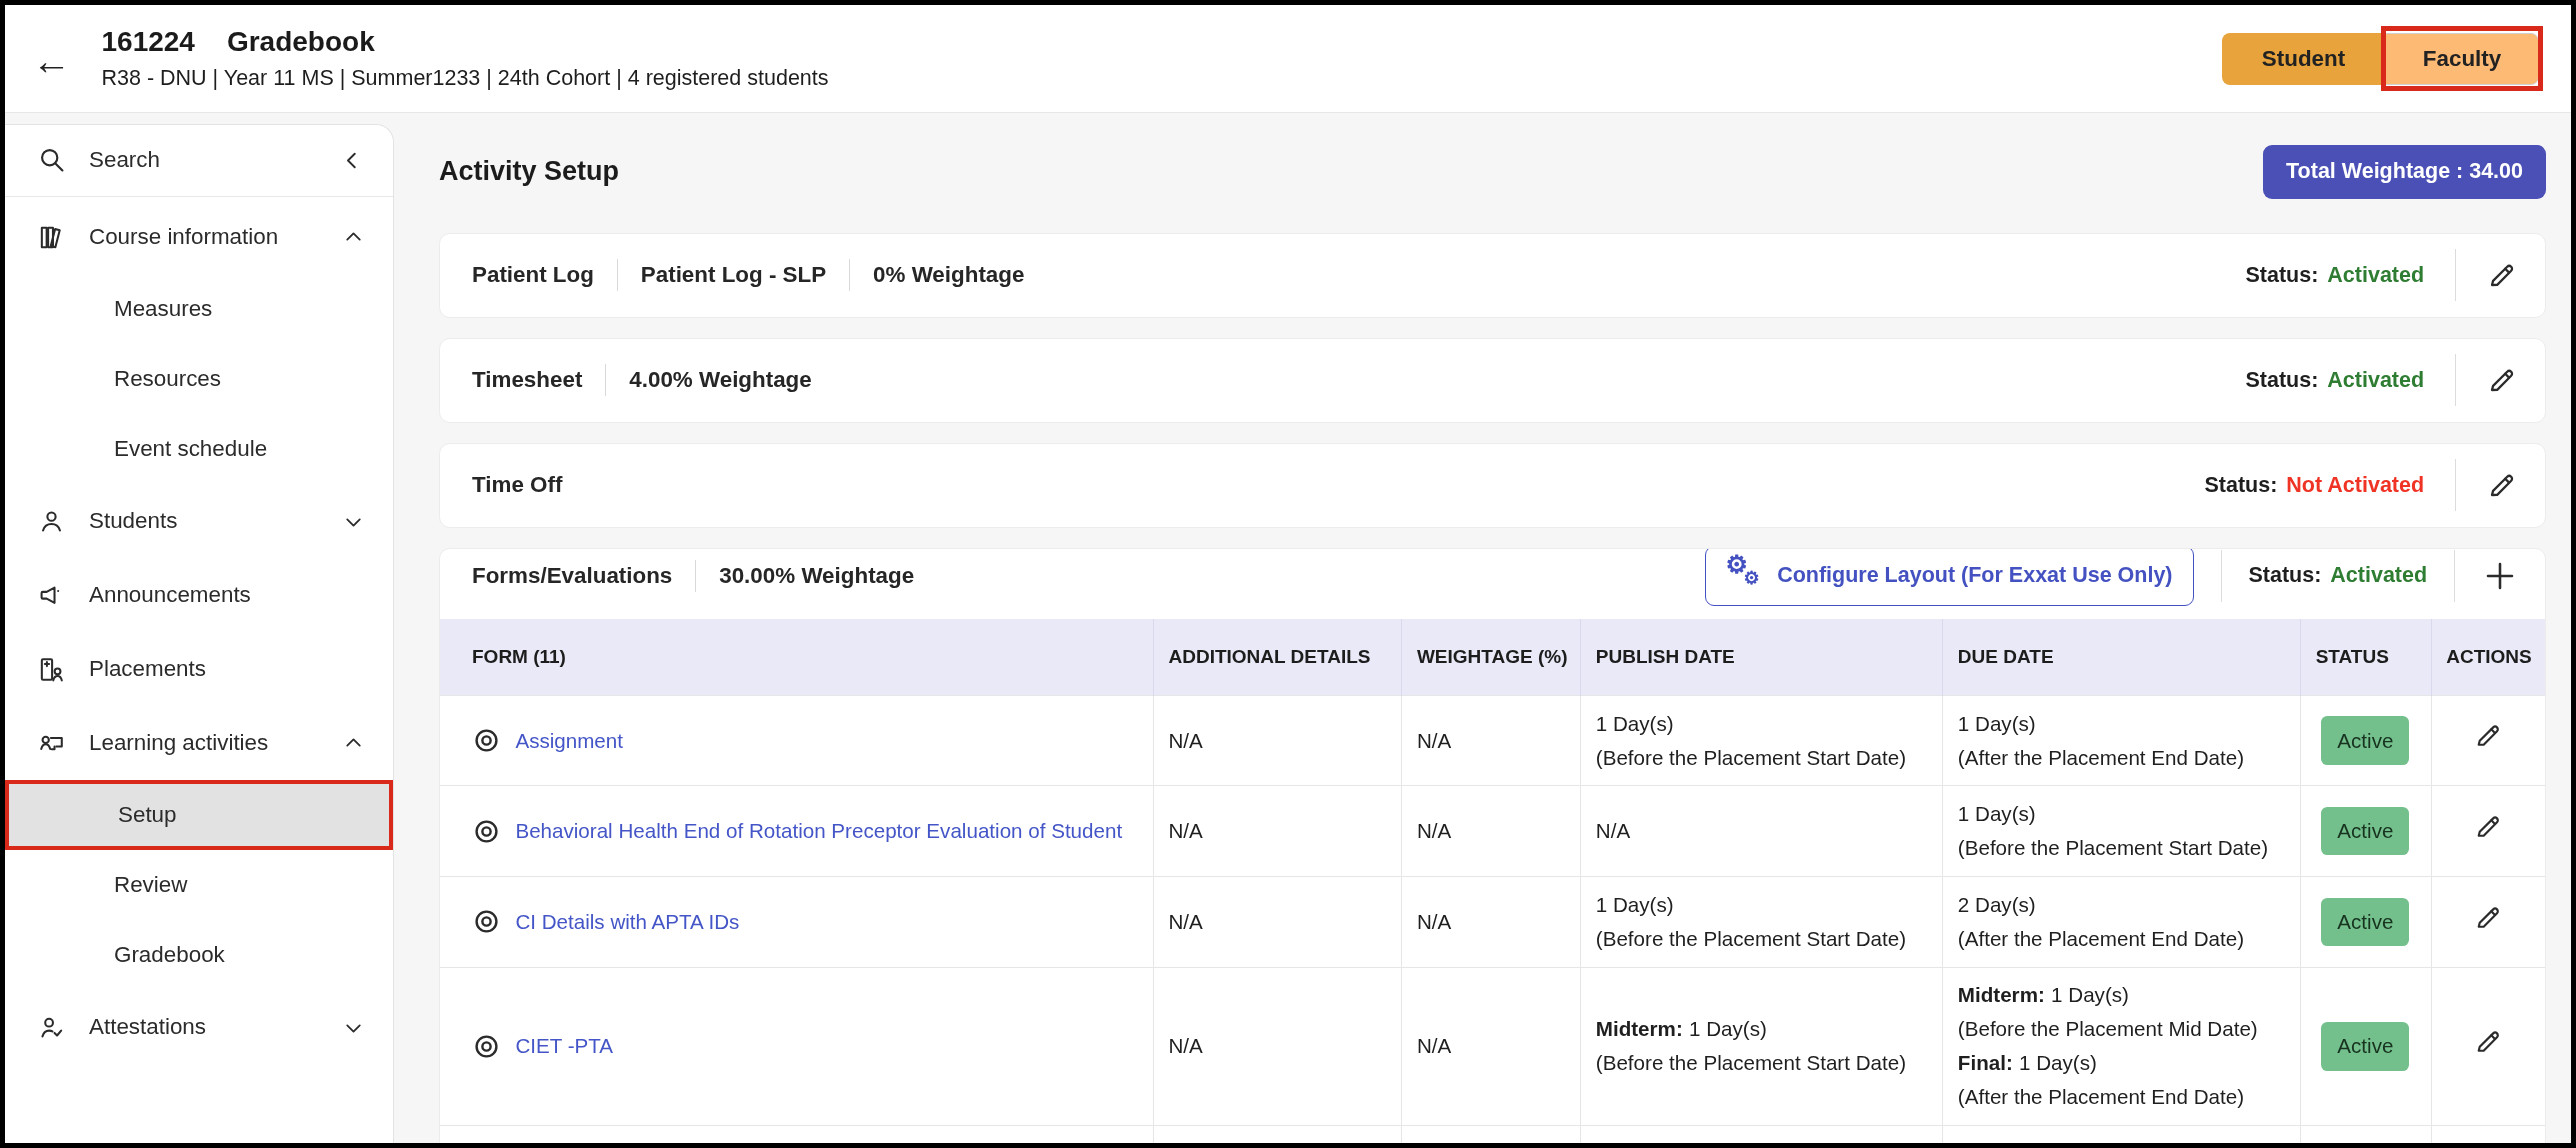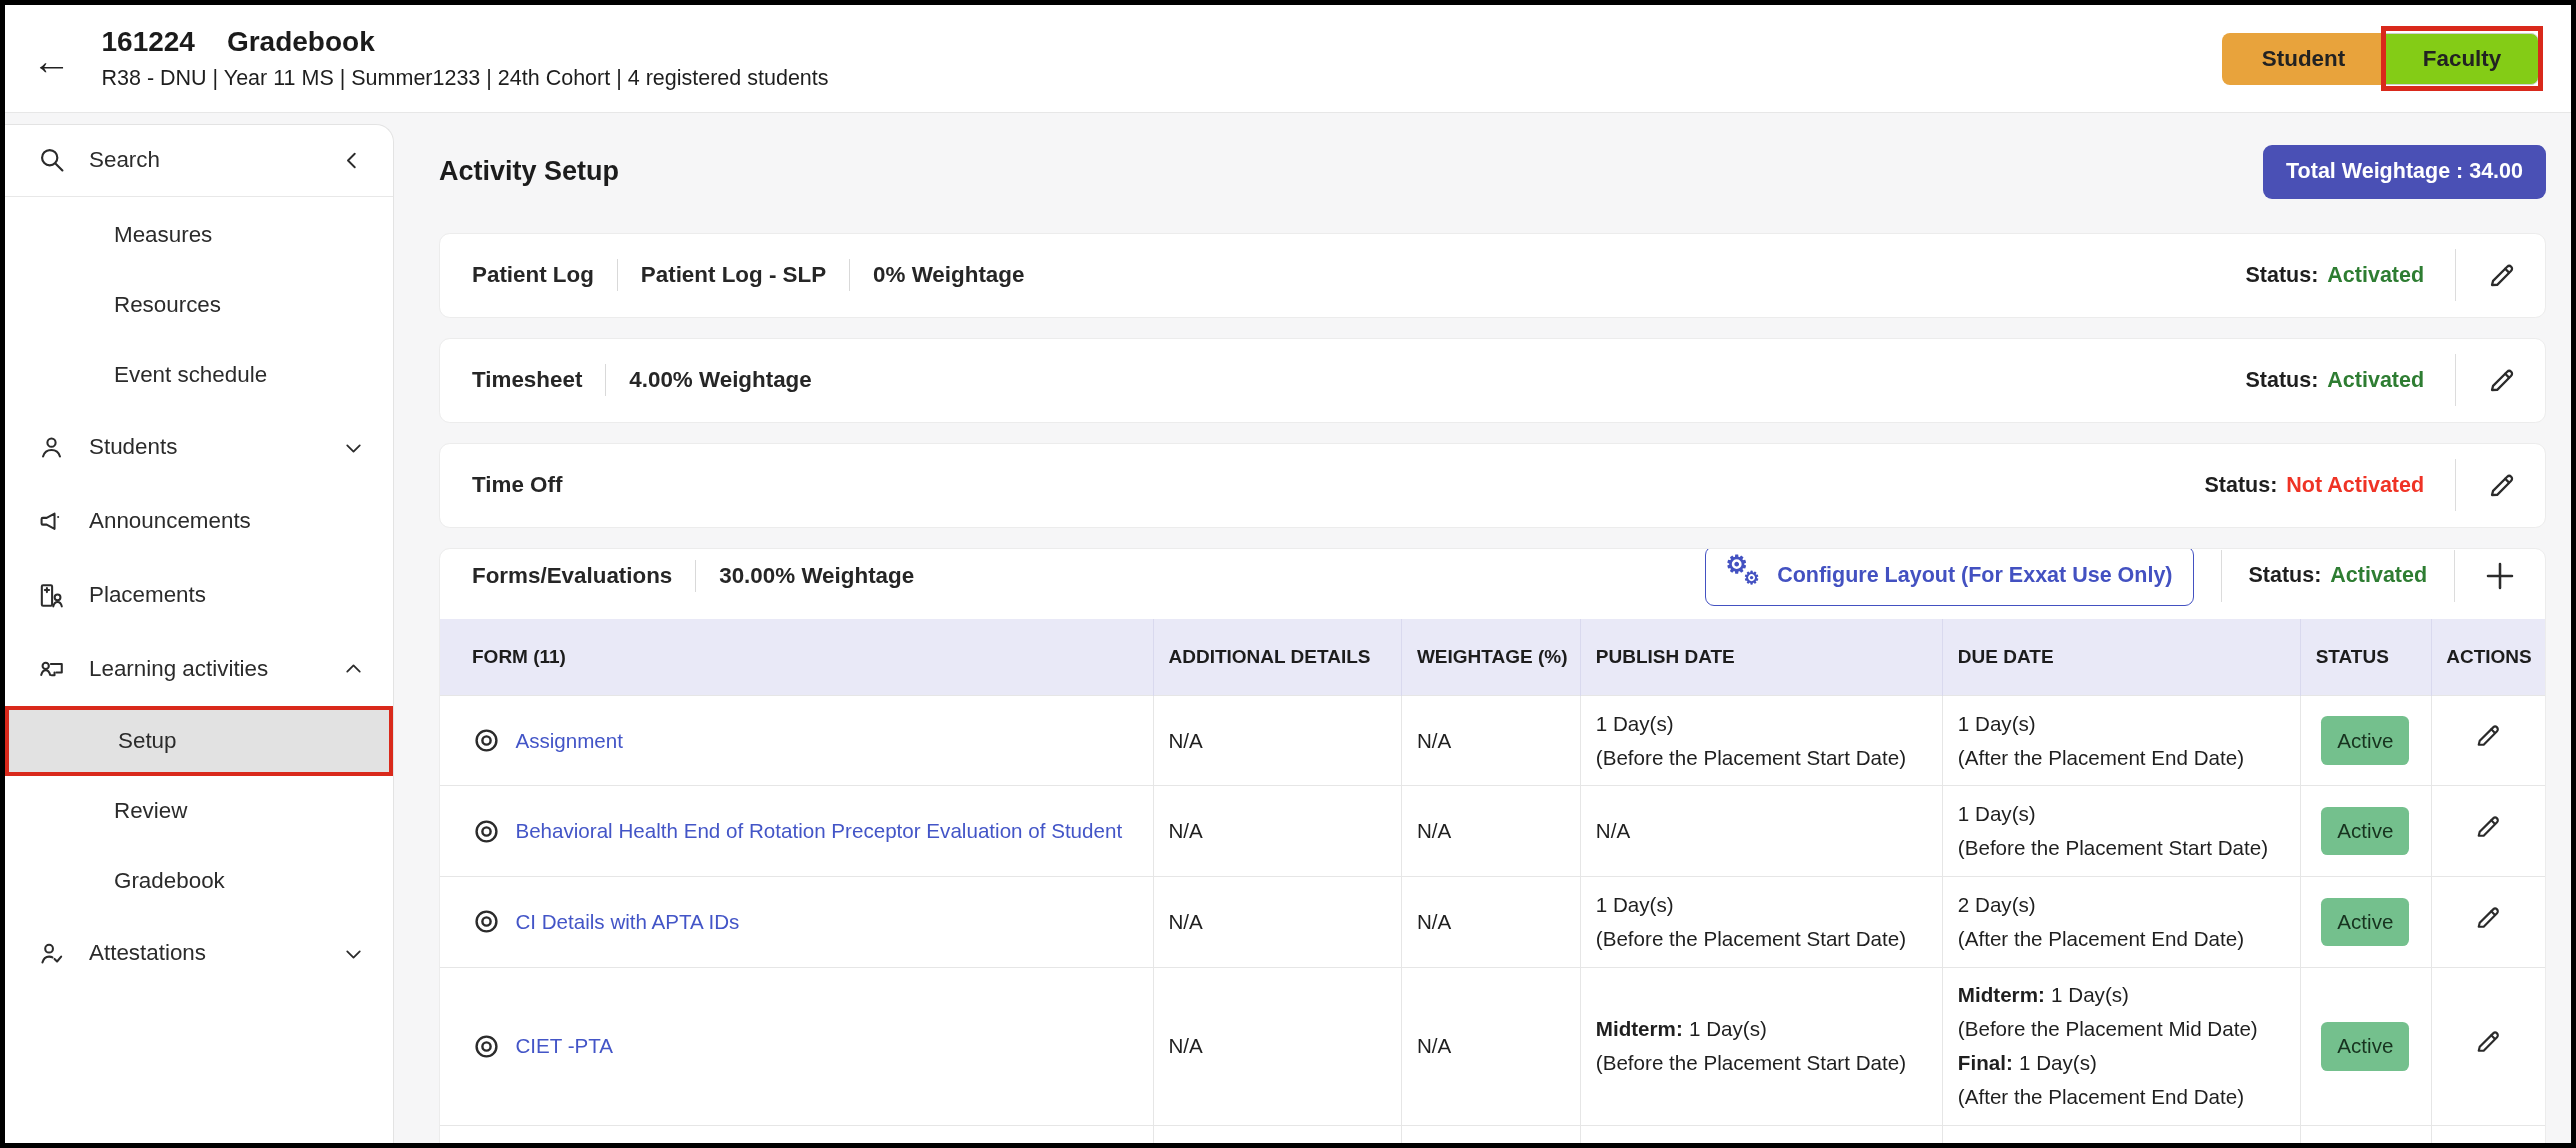--- a/index.html
+++ b/index.html
@@ -19,21 +19,21 @@
   }
   .back-arrow { font-size: 39px; color: #222; line-height: 1; cursor: pointer; margin-top: 3.6px; }
   .title-block { margin-left: 30.5px; }
   .title-row { display: flex; align-items: baseline; gap: 32px; }
   .title-row .code, .title-row .name { font-size: 28px; font-weight: 700; color: #1b1b1b; }
   .subtitle { font-size: 21.5px; color: #1e1e1e; margin-top: 7.2px; }
   .toggle-group { margin-left: auto; display: flex; align-items: center; position: relative; }
   .toggle-btn { height: 52px; display: flex; align-items: center; justify-content: center;
     font-size: 22.4px; font-weight: 600; color: #222; cursor: pointer; }
   .toggle-student { width: 163px; background: #e8a33c; border-radius: 8px 0 0 8px; }
-  .toggle-faculty { width: 154px; background: #84cc16; border: 0.9px solid #cfcfcf; border-radius: 0 8px 8px 0; position: relative; }
+  .toggle-faculty { width: 154px; background: #fdba74; border: 0.9px solid #cfcfcf; border-radius: 0 8px 8px 0; position: relative; }
   .faculty-annotation { position: absolute; inset: -7.2px -5.4px; border: 5.4px solid #d9291b; pointer-events: none; }
   
   .shell { display: flex; height: 1035px; }
   .sidebar {
     width: 389px; min-width: 389px; background: #fff; margin-top: 10.8px;
     border: 0.9px solid #e3e3e3; border-left: none; border-bottom: none; border-radius: 0 18px 0 0;
     overflow: hidden;
   }
   .search-row { height: 72px; display: flex; align-items: center; padding: 0 27px 0 32px;
     border-bottom: 0.9px solid #e8e8e8; }
@@ -130,20 +130,35 @@
       </span>
       <span class="search-label">Search</span>
       <span class="collapse">
         <svg class="ic" width="27" height="27" viewBox="0 0 24 24">
             <polyline points="14,6 8,12 14,18"></polyline>
           </svg>
       </span>
     </div>
     <div class="nav">
 
+      <div class="nav-item nav-parent">
+        <span class="icon">
+          <svg class="ic" width="29" height="29" viewBox="0 0 24 24">
+              <path d="M4 4h4v16H4z"></path>
+              <path d="M9.2 4h4v16h-4z"></path>
+              <path d="M15 5l3.8 1-3.6 14-3.8-1z"></path>
+            </svg>
+        </span>
+        <span class="nav-label">Course information</span>
+        <span class="nav-chevron">
+          <svg class="ic" width="25" height="25" viewBox="0 0 24 24">
+              <polyline points="6,14 12,8 18,14"></polyline>
+            </svg>
+        </span>
+      </div>
       <div class="nav-item nav-child">
         <span class="nav-label">Measures</span>
       </div>
       <div class="nav-item nav-child">
         <span class="nav-label">Resources</span>
       </div>
       <div class="nav-item nav-child">
         <span class="nav-label">Event schedule</span>
       </div>
 

